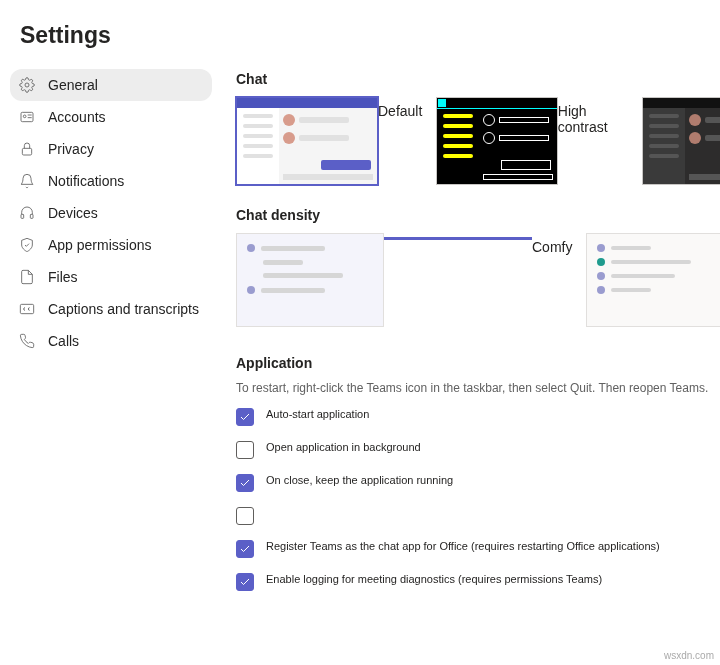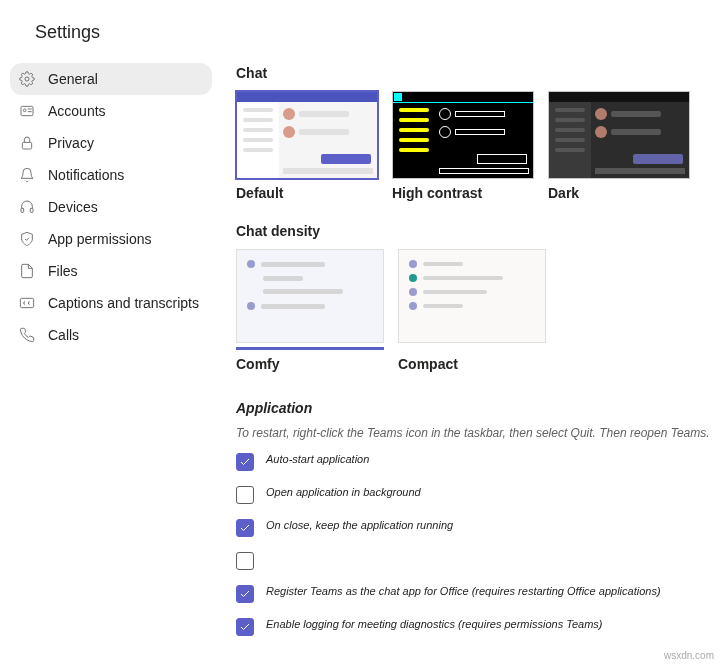--- a/index.html
+++ b/index.html
@@ -11,23 +11,23 @@
       width: 720px;
       height: 665px;
       overflow: hidden;
     }
     .page {
       display: flex;
       flex-direction: column;
       height: 100%;
     }
     .title {
-      font-size: 18px;
-      font-weight: 400;
-      padding: 22px 0 16px 35px;
+      font-size: 23px;
+      font-weight: 700;
+      padding: 22px 0 16px 20px;
     }
     .body {
       display: flex;
       flex: 1;
       overflow: hidden;
     }
     
     .sidebar {
       width: 222px;
       padding: 4px 10px 0 10px;
@@ -64,23 +64,22 @@
       font-weight: 700;
       margin-bottom: 10px;
     }
     .row-group {
       display: flex;
       gap: 14px;
       margin-bottom: 6px;
     }
     .option {
       display: flex;
-      flex-direction: column;
+      flex-direction: row;
       cursor: pointer;
-      font-weight: bold;
     }
     .theme-thumb {
       width: 142px;
       height: 88px;
       border: 1px solid #c8c6c4;
       position: relative;
       overflow: hidden;
     }
     .option.selected .theme-thumb {
       outline: 2px solid #5b5fc7;
@@ -139,21 +138,21 @@
     .cd-row{display:flex;align-items:center;gap:6px;margin-bottom:8px;}
     .cd-dot{width:8px;height:8px;border-radius:50%;background:#9a9ccf;}
     .cd-line{height:5px;background:#d6d6d6;border-radius:2px;}
     .cd-w1{width:64px;} .cd-w2{width:40px;} .cd-w3{width:80px;}
     .cd-indent{margin-left:16px;}
     .cd-compact .cd-row{margin-bottom:6px;}
     .cd-compact .cd-dot{background:#1f9b8e;}
     .cd-compact .cd-dot.d2{background:#9a9ccf;}
     .cd-compact .cd-line{height:4px;}
     
-    .app-section { margin-top: 28px; font-style: italic; }
+    .app-section { margin-top: 28px; }
     .app-tip { font-size:12px; color:#616161; margin:4px 0 12px 0; }
     .chk-row {
       display: flex;
       align-items: flex-start;
       gap: 12px;
       margin-bottom: 14px;
     }
     .chk {
       width: 18px;
       height: 18px;

